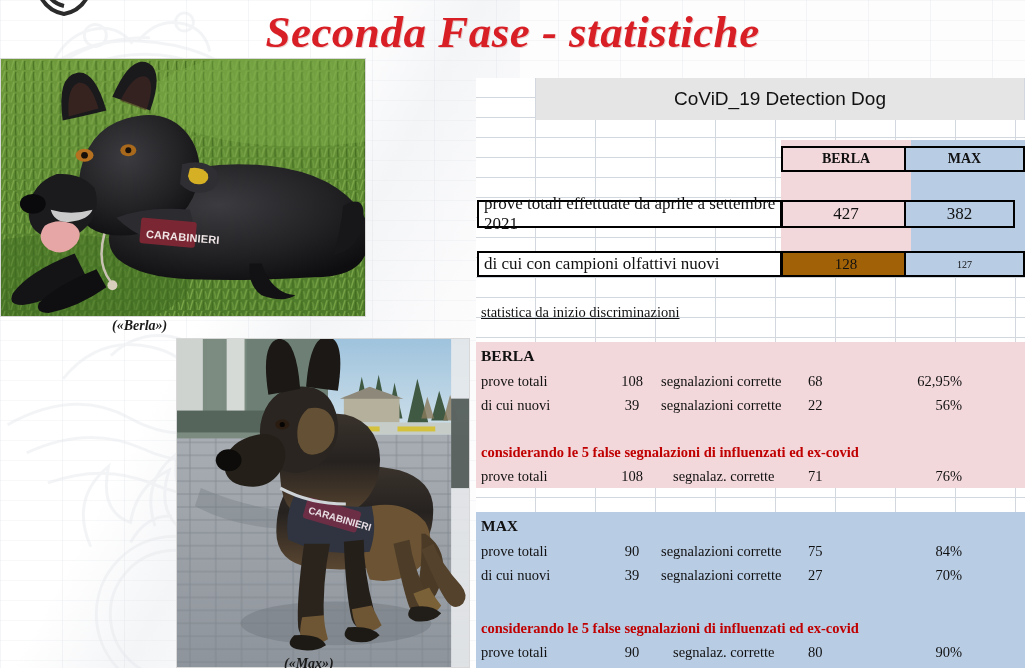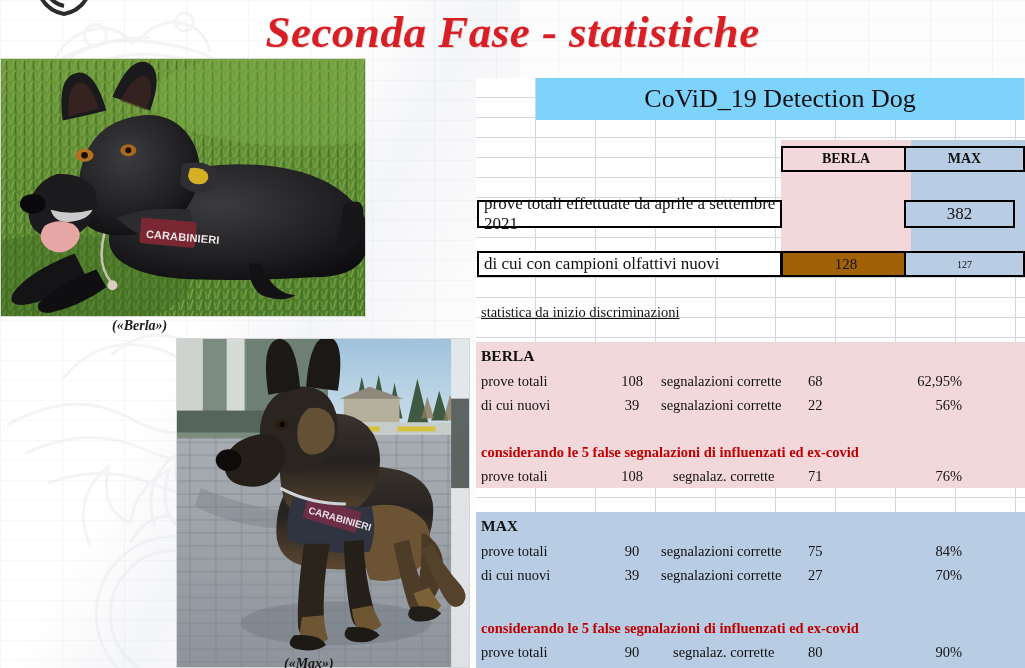--- a/index.html
+++ b/index.html
@@ -85,22 +85,22 @@
     background-position:-1px -1px;
   }
   #sheet .layer{ position:absolute; inset:0; }
 
   .cellband{ position:absolute; }
 
   
   .sheet-title{
     position:absolute; left:60px; top:0px; width:489px; height:42px;
     display:flex; align-items:center; justify-content:center;
-    background:#7dd3fc;
-    font-size:26px; font-family:Liberation Serif, serif;
+    background:#e5e5e5;
+    font-size:19px; font-family:Liberation Sans, sans-serif;
     color:#111; border-right:1px solid #d3d8de;
   }
 
   
   .band-pink{ background:#f2d7db; }
   .band-blue{ background:#b8cce4; }
 
   .boxcell{
     position:absolute;
     border:2px solid #000;
@@ -364,20 +364,21 @@
 
       <div class="sheet-title">CoViD_19 Detection Dog</div>
 
       <div class="cellband band-pink" style="left:305px;top:62px;width:130px;height:122px;"></div>
       <div class="cellband band-blue" style="left:435px;top:62px;width:114px;height:122px;"></div>
 
       <div class="boxcell center" style="left:305px;top:68px;width:130px;height:26px;background:#f2d7db;font-weight:bold;font-size:14px;">BERLA</div>
       <div class="boxcell center" style="left:428px;top:68px;width:121px;height:26px;background:#b8cce4;font-weight:bold;font-size:14px;">MAX</div>
 
       <div class="boxcell left" style="left:1px;top:122px;width:305px;height:28px;">prove totali effettuate da aprile a settembre 2021</div>
+      <div class="boxcell num" style="left:305px;top:122px;width:130px;height:28px;background:#f2d7db;">427</div>
       <div class="boxcell num" style="left:428px;top:122px;width:111px;height:28px;background:#b8cce4;">382</div>
 
       <div class="boxcell left" style="left:1px;top:173px;width:305px;height:26px;">di cui con campioni olfattivi nuovi</div>
       <div class="boxcell num" style="left:305px;top:173px;width:130px;height:26px;background:#a16207;font-size:15px;">128</div>
       <div class="boxcell num" style="left:428px;top:173px;width:121px;height:26px;background:#b8cce4;font-size:10px;">127</div>
 
       <div class="underlined-note" style="left:5px;top:226px;">statistica da inizio discriminazioni</div>
 
       <div class="panel" style="left:0;top:264px;width:549px;height:146px;background:#f2d7db;">
         <div class="ptitle" style="top:5px;">BERLA</div>

